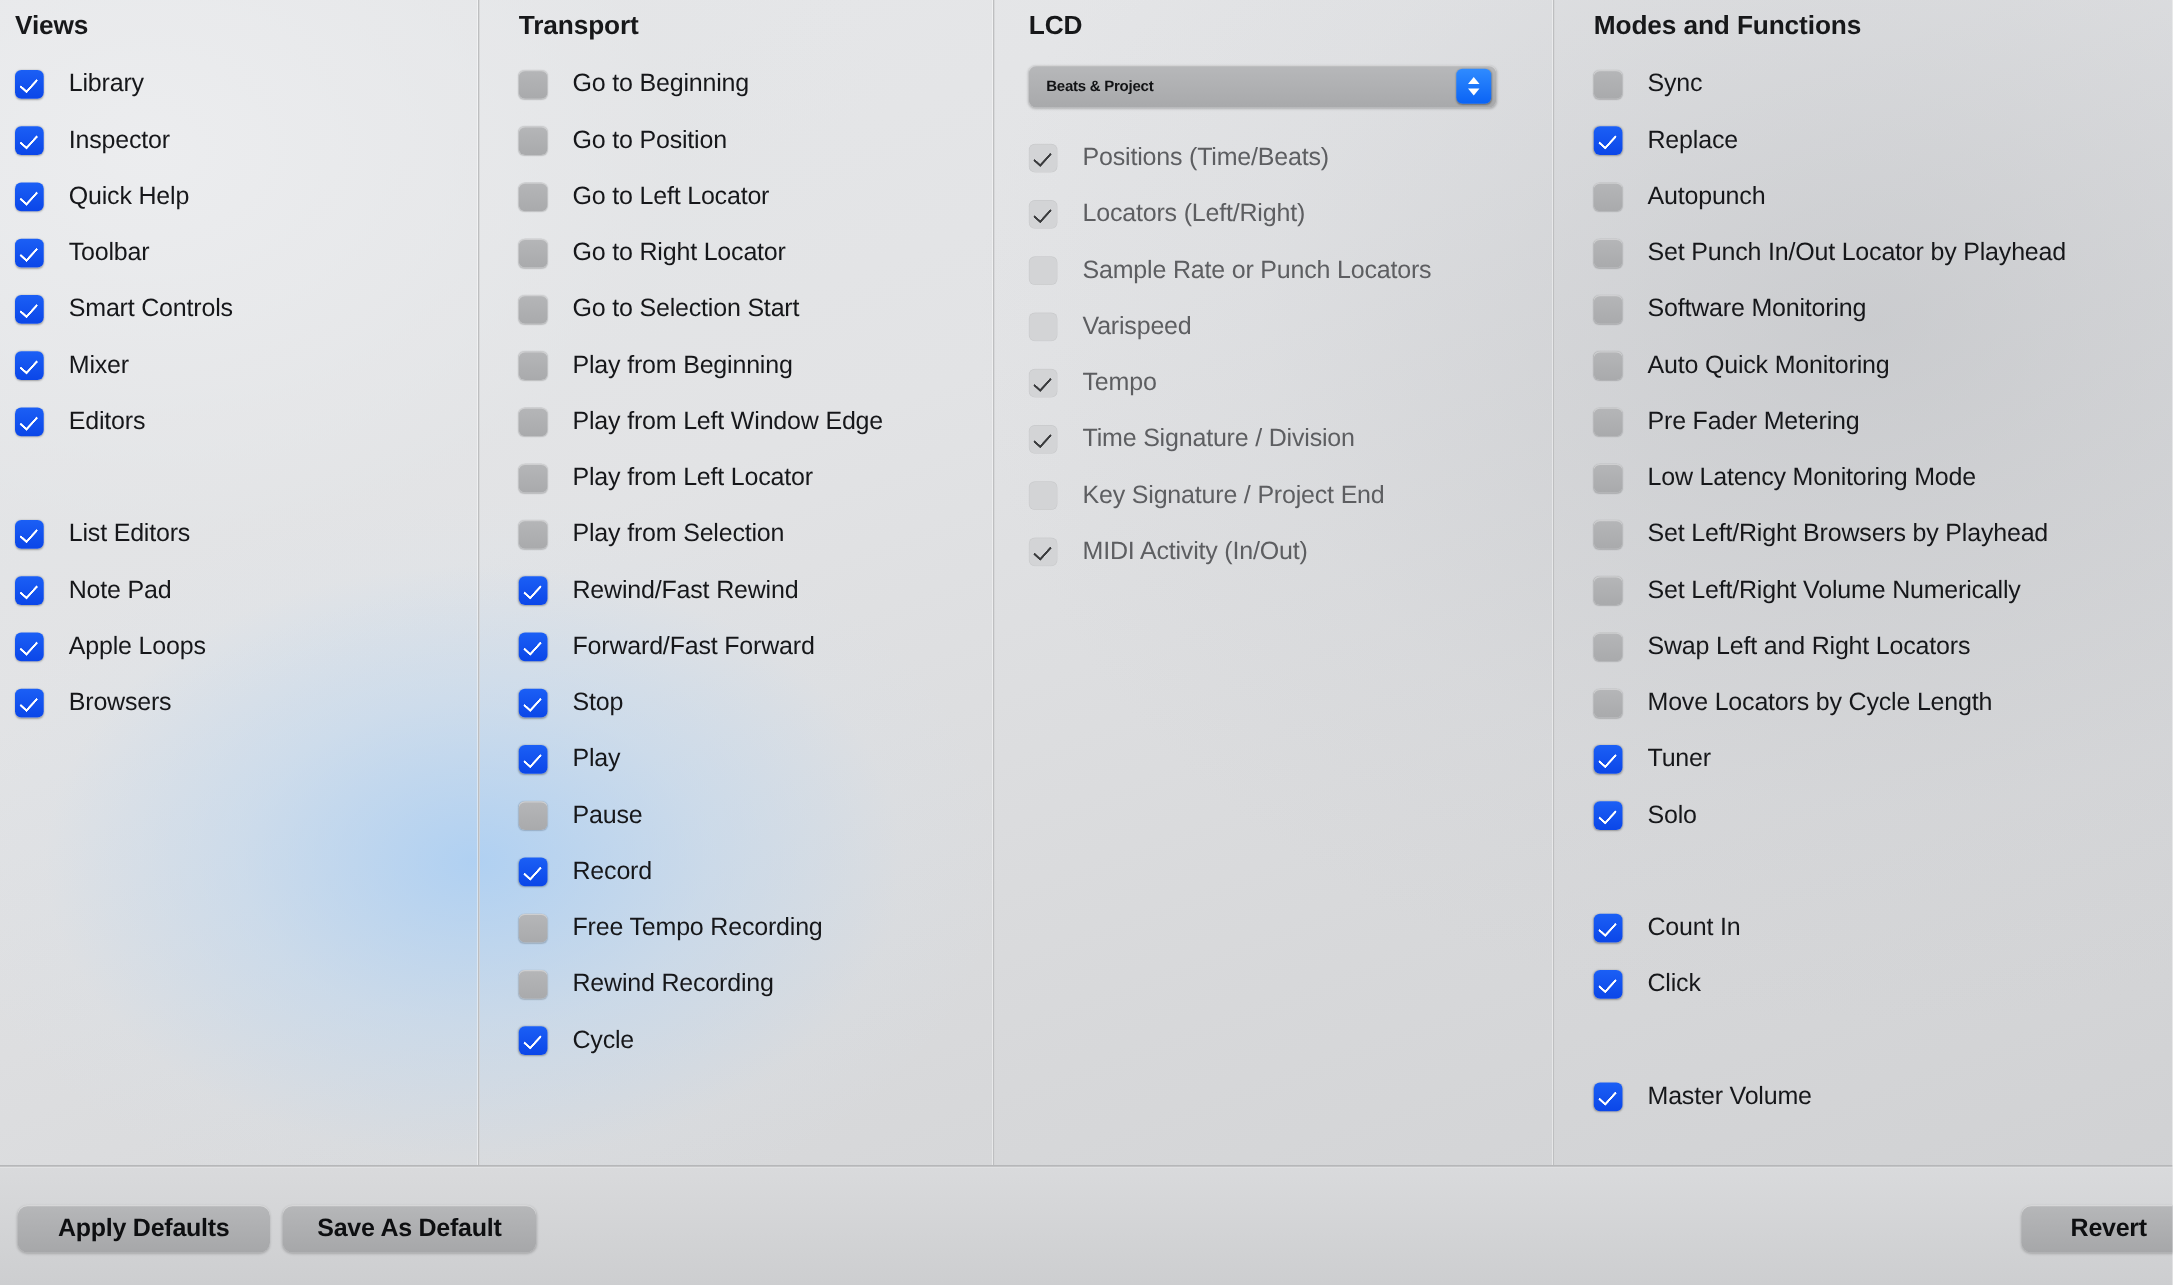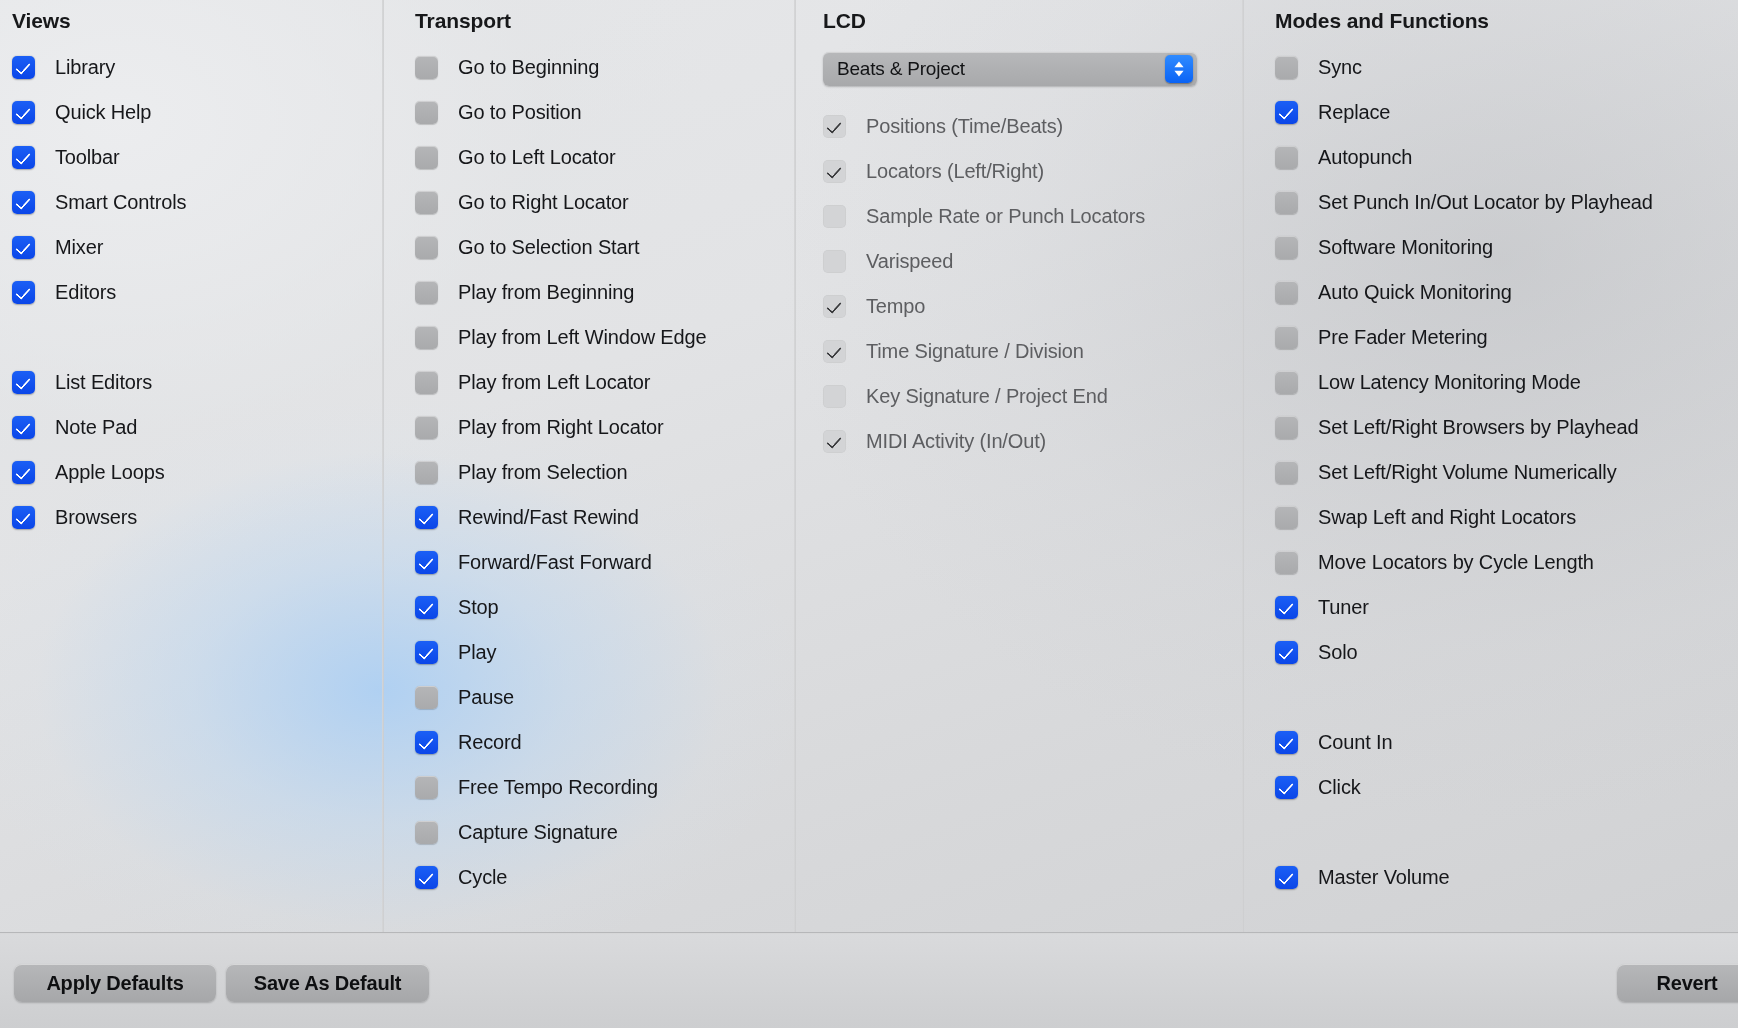--- a/index.html
+++ b/index.html
@@ -175,22 +175,22 @@
     width: 100%;
     height: 100%;
     box-sizing: border-box;
     border-radius: 6px;
     background: linear-gradient(to bottom, #b7b8ba, #a8a9ab);
     box-shadow: inset 0 1px 0 rgba(255,255,255,0.4), 0 1px 2px rgba(0,0,0,0.22);
     display: flex;
     align-items: center;
   }
   .popup-label {
-    font-size: 19px;
-    font-weight: normal;
+    font-size: 12px;
+    font-weight: bold;
     color: #121315;
     padding-left: 14px;
     letter-spacing: -0.2px;
   }
   .popup-stepper {
     position: absolute;
     right: 4px;
     top: 3px;
     width: 28px;
     height: 28px;
@@ -256,20 +256,24 @@
 
     <div class="column col-views">
       <div class="col-title">Views</div>
       <div class="items">
           <div class="row">
             <span class="cb on"></span>
             <span class="row-label">Library</span>
           </div>
           <div class="row">
             <span class="cb on"></span>
+            <span class="row-label">Inspector</span>
+          </div>
+          <div class="row">
+            <span class="cb on"></span>
             <span class="row-label">Quick Help</span>
           </div>
           <div class="row">
             <span class="cb on"></span>
             <span class="row-label">Toolbar</span>
           </div>
           <div class="row">
             <span class="cb on"></span>
             <span class="row-label">Smart Controls</span>
           </div>
@@ -330,24 +334,20 @@
           <div class="row">
             <span class="cb off"></span>
             <span class="row-label">Play from Left Window Edge</span>
           </div>
           <div class="row">
             <span class="cb off"></span>
             <span class="row-label">Play from Left Locator</span>
           </div>
           <div class="row">
             <span class="cb off"></span>
-            <span class="row-label">Play from Right Locator</span>
-          </div>
-          <div class="row">
-            <span class="cb off"></span>
             <span class="row-label">Play from Selection</span>
           </div>
           <div class="row">
             <span class="cb on"></span>
             <span class="row-label">Rewind/Fast Rewind</span>
           </div>
           <div class="row">
             <span class="cb on"></span>
             <span class="row-label">Forward/Fast Forward</span>
           </div>
@@ -366,21 +366,21 @@
           <div class="row">
             <span class="cb on"></span>
             <span class="row-label">Record</span>
           </div>
           <div class="row">
             <span class="cb off"></span>
             <span class="row-label">Free Tempo Recording</span>
           </div>
           <div class="row">
             <span class="cb off"></span>
-            <span class="row-label">Capture Signature</span>
+            <span class="row-label">Rewind Recording</span>
           </div>
           <div class="row">
             <span class="cb on"></span>
             <span class="row-label">Cycle</span>
           </div>
         </div>
     </div>
 
     <div class="column col-lcd">
       <div class="col-title">LCD</div>

